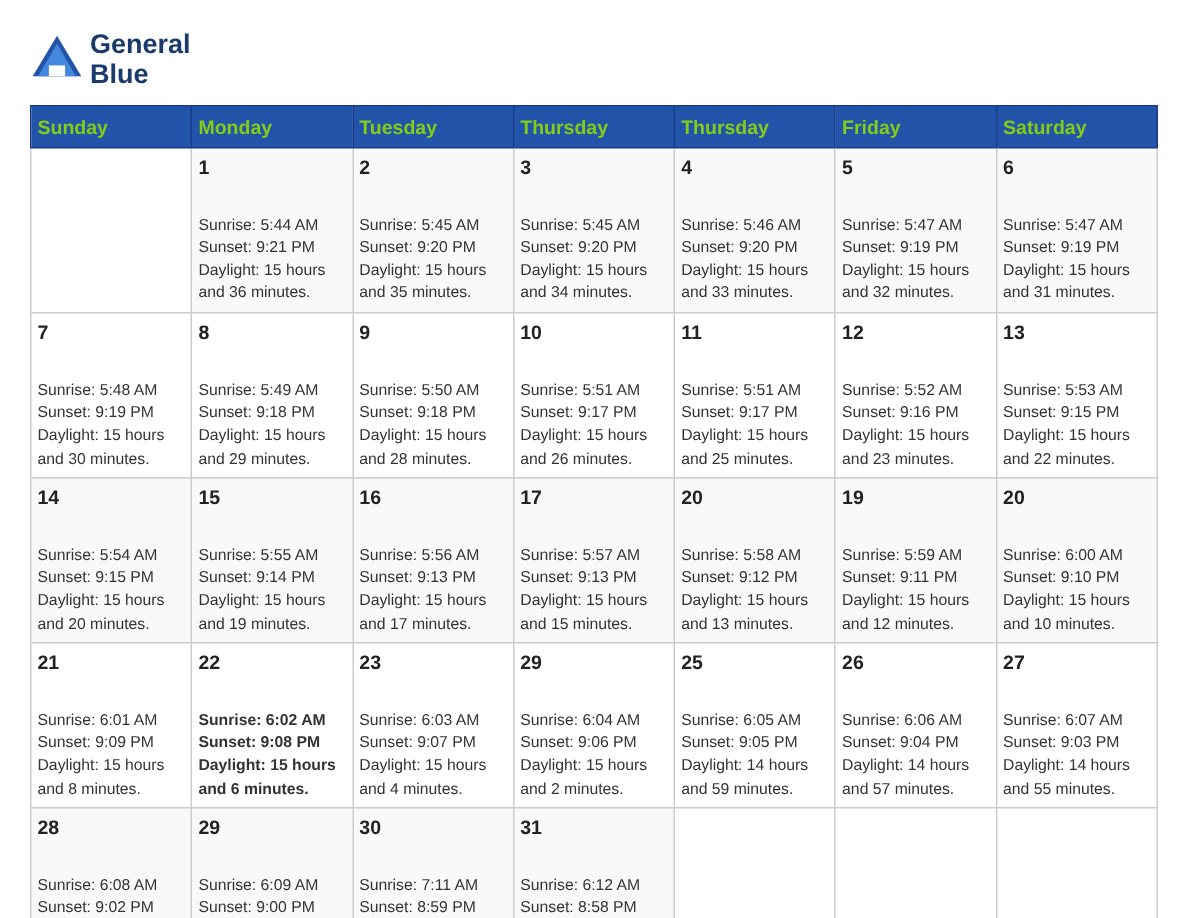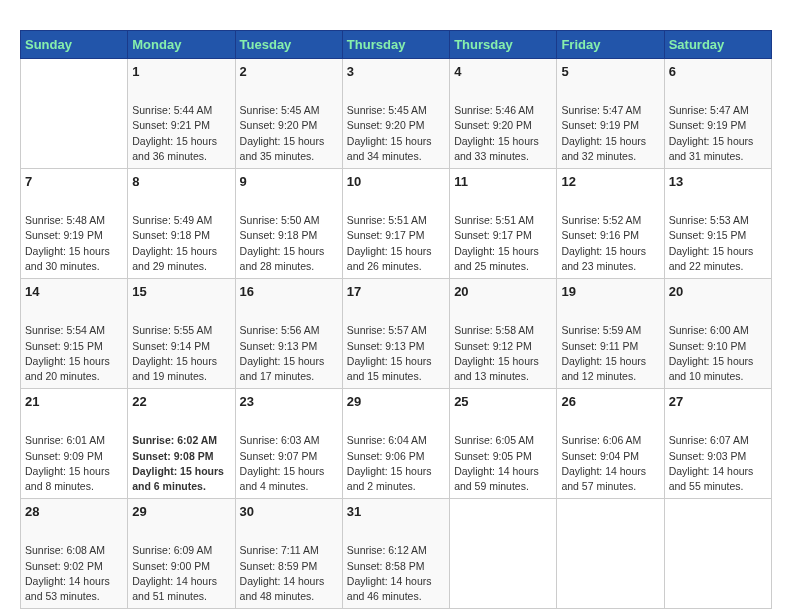--- a/index.html
+++ b/index.html
@@ -44,21 +44,21 @@
       font-size: 16px;
       color: #444;
     }
     table {
       width: 100%;
       border-collapse: collapse;
       font-size: 11px;
     }
     thead tr th {
       background-color: #2255aa;
-      color: #86efac;
+      color: #84cc16;
       padding: 6px 4px;
       text-align: left;
       font-size: 13px;
       font-weight: bold;
       border: 1px solid #1a3a8a;
     }
     tbody tr td {
       border: 1px solid #ccc;
       vertical-align: top;
       padding: 4px 4px;
@@ -87,20 +87,31 @@
       background-color: #ffffff;
     }
     .empty-cell {
       background: #fff;
     }
   </style>
 </head>
 <body>
 
 <div class="header">
+  <div class="logo">
+    <svg class="logo-icon" viewBox="0 0 40 40">
+      <polygon points="20,2 38,32 2,32" fill="#2255aa"></polygon>
+      <polygon points="20,8 34,32 6,32" fill="#4488dd"></polygon>
+      <rect x="14" y="24" width="12" height="8" fill="#fff"></rect>
+    </svg>
+    <div class="logo-text">
+      <div>General</div>
+      <div>Blue</div>
+    </div>
+  </div>
   <div class="title-block">
   </div>
 </div>
 
 <table>
   <thead>
     <tr id="header-row">
         <th>Sunday</th>
         <th>Monday</th>
         <th>Tuesday</th>

